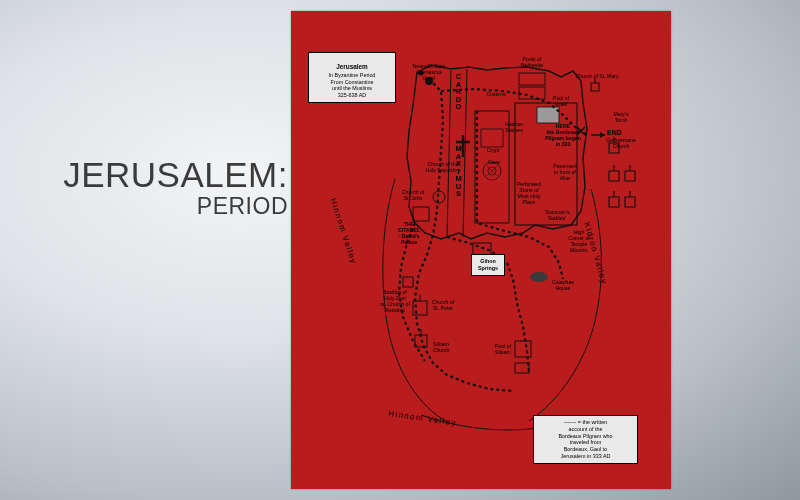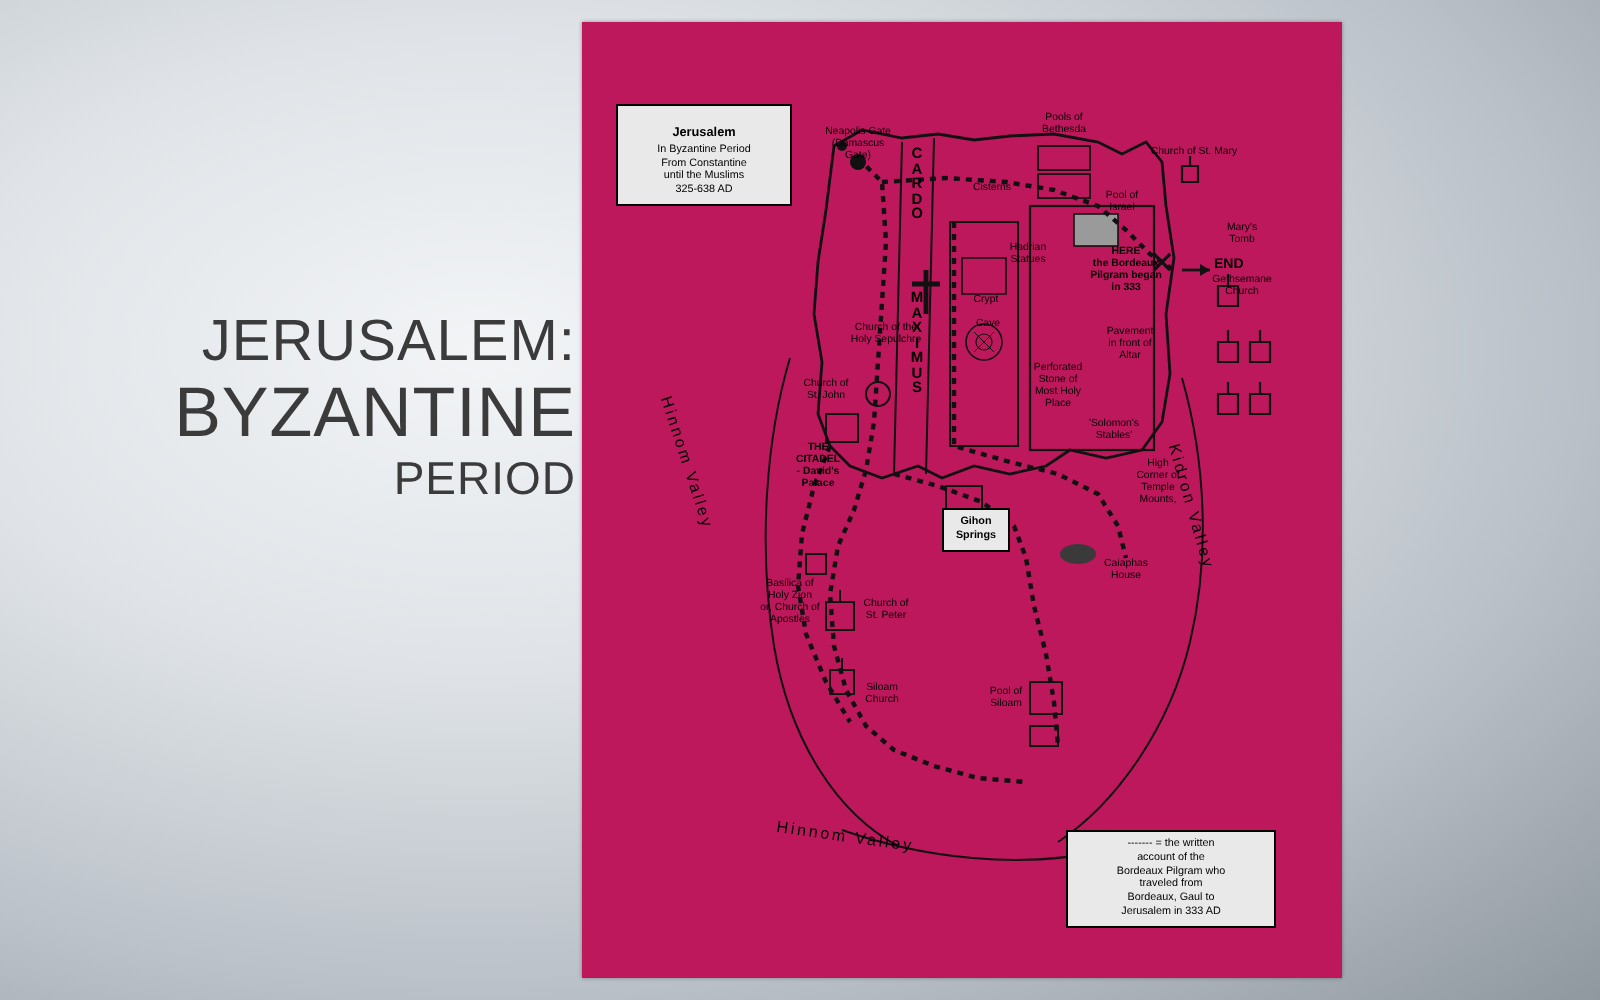--- a/index.html
+++ b/index.html
@@ -23,39 +23,39 @@
     position: absolute;
     left: 18px;
     top: 155px;
     width: 270px;
     text-align: right;
     color: #3b3b3b;
     line-height: 1.12;
     letter-spacing: 0.5px;
   }
   .title-line1 {
-    font-size: 29px;
+    font-size: 35px;
     font-weight: 300;
   }
   .title-line2 {
     font-size: 35px;
     font-weight: 300;
   }
   .title-line3 {
     font-size: 23px;
     font-weight: 300;
   }
   
   .map-panel {
     position: absolute;
     left: 291px;
     top: 11px;
     width: 380px;
     height: 478px;
-    background: #be185d;
+    background: #b91c1c;
     box-shadow: 0 0 2px rgba(0,0,0,0.35);
   }
   .map-inner {
     position: absolute;
     inset: 0;
     overflow: hidden;
   }
   svg.map-svg {
     position: absolute;
     left: 0; top: 0;
@@ -111,21 +111,20 @@
     font-size: 7px;
   }
 </style>
 </head>
 <body>
 
 <div class="slide">
 
   <div class="title-block">
     <div class="title-line1">JERUSALEM:</div>
-    <div class="title-line2">BYZANTINE</div>
     <div class="title-line3">PERIOD</div>
   </div>
 
   <div class="map-panel">
     <div class="map-inner">
 
       <svg class="map-svg" viewBox="0 0 380 478">
 
         <path d="M126 62 L140 54 L160 58 L178 56 L196 59 L214 57 L236 56 L258 60 L270 66 L282 60
                  L290 70 L292 92 L296 118 L292 146 L294 176 L290 200 L280 214 L262 218 L244 214

